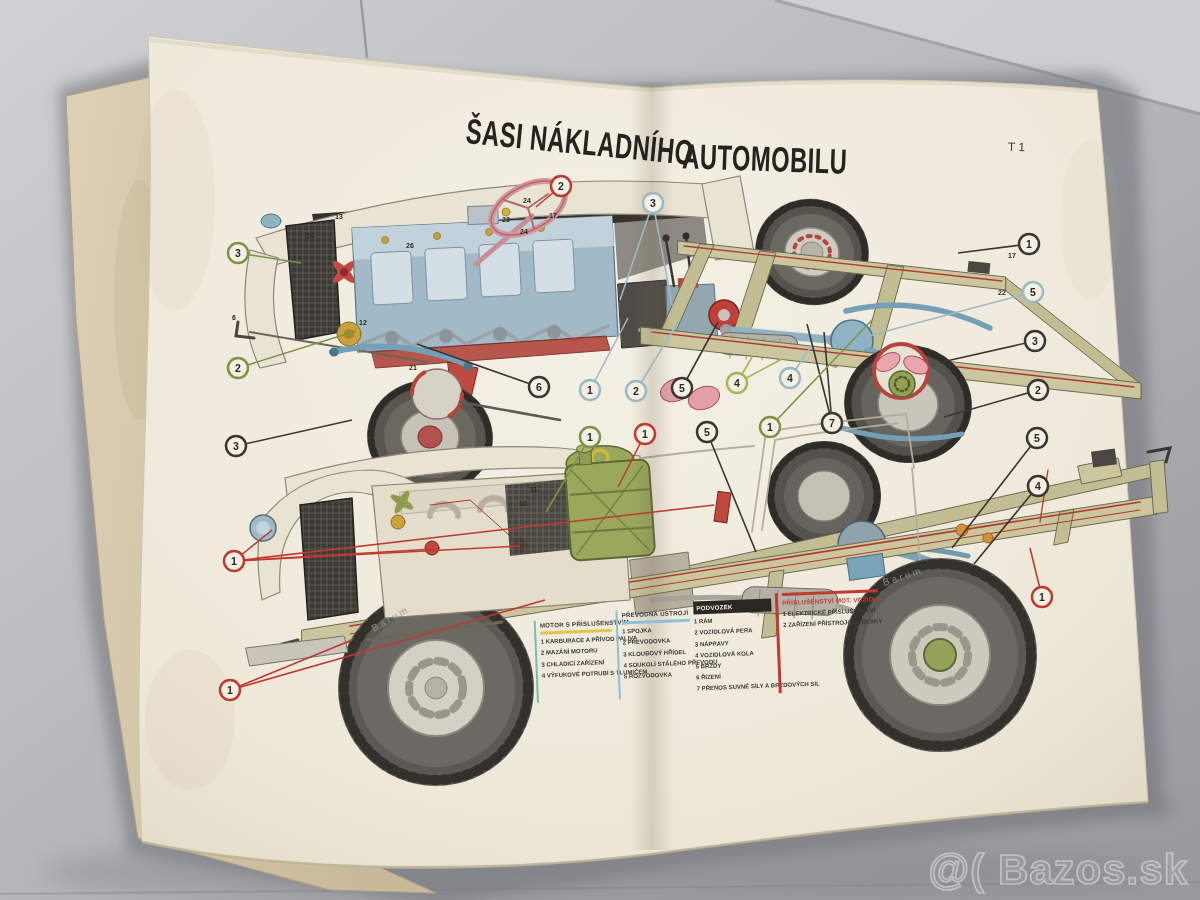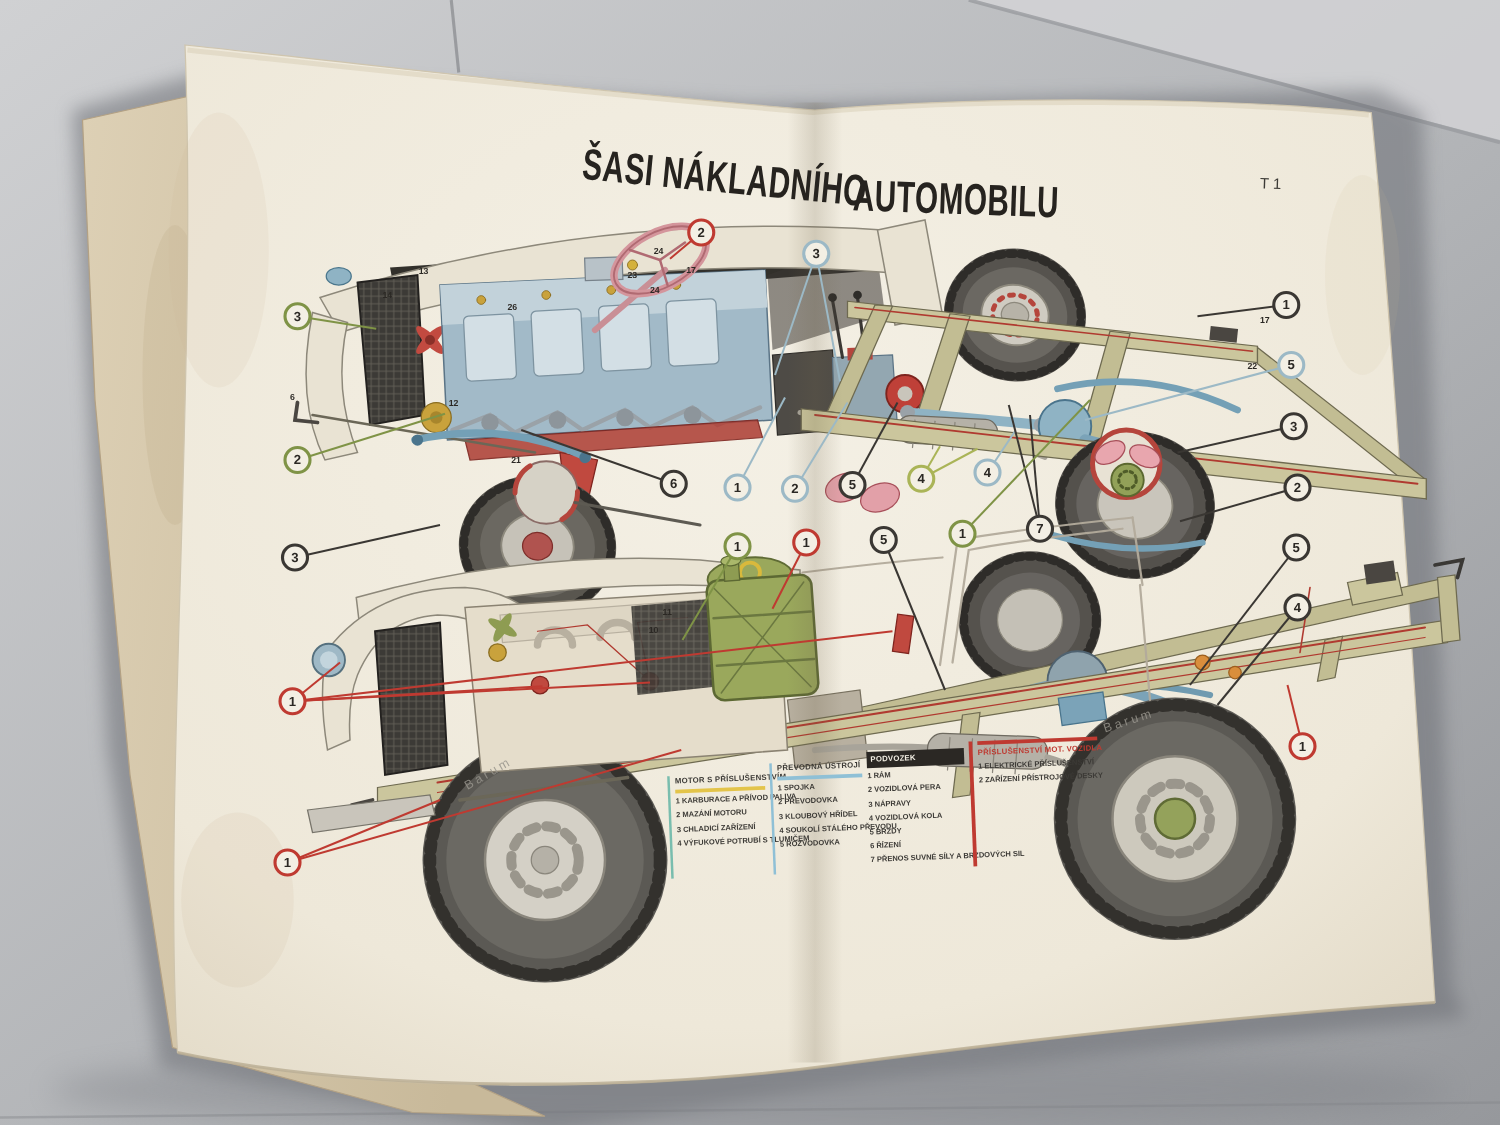--- a/index.html
+++ b/index.html
@@ -560,13 +560,14 @@
     <div class="lg-item">6 ŘÍZENÍ</div>
     <div class="lg-item">7 PŘENOS SUVNÉ SÍLY A BRZDOVÝCH SIL</div>
   </div>
   <div class="lg-box b4">
     <div class="lg-head">PŘÍSLUŠENSTVÍ MOT. VOZIDLA</div>
     <div class="lg-item">1 ELEKTRICKÉ PŘÍSLUŠENSTVÍ</div>
     <div class="lg-item">2 ZAŘÍZENÍ PŘÍSTROJOVÉ DESKY</div>
   </div>
 </div>
 
+<div class="ovl" id="watermark">@( Bazos.sk</div>
 </div>
 
 </body></html>

